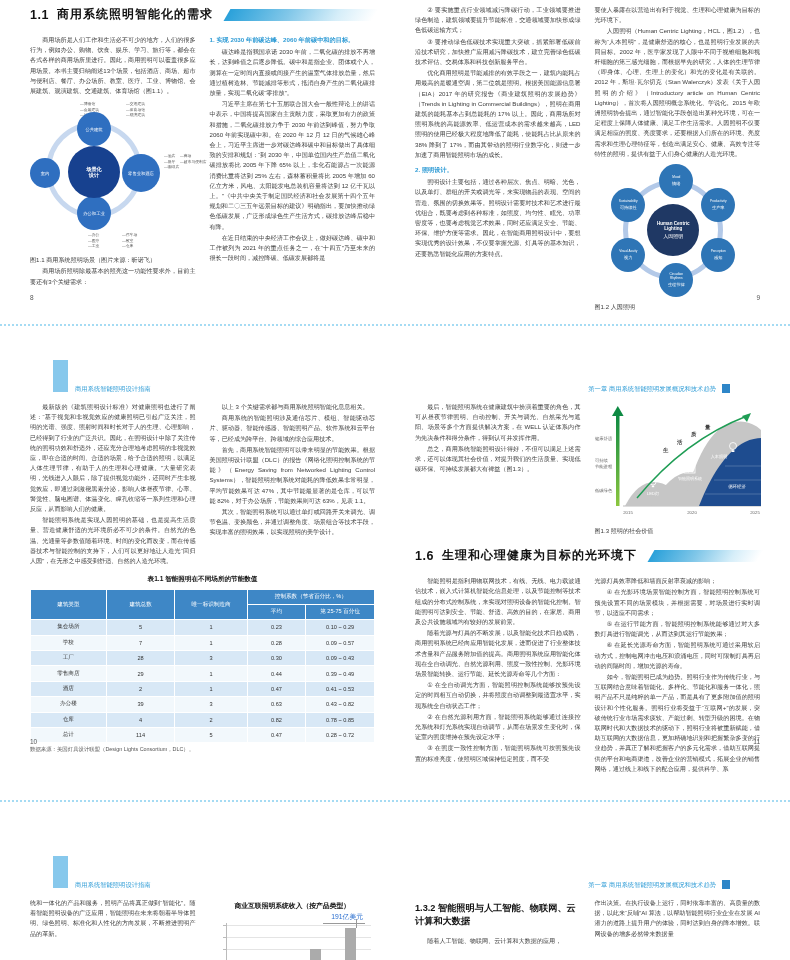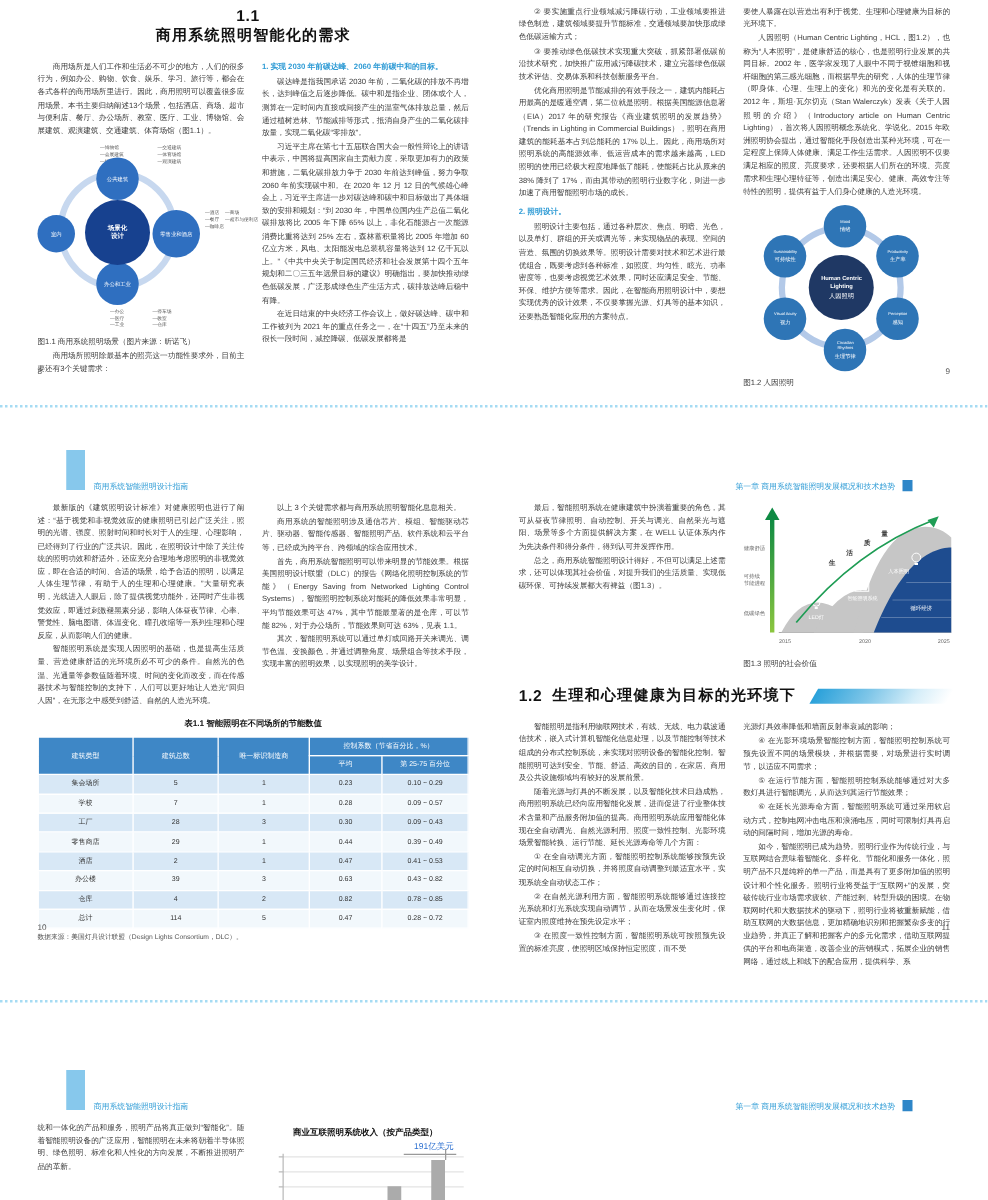--- a/index.html
+++ b/index.html
@@ -74,21 +74,21 @@
   .c-drop{position:absolute;width:1px;background:#999;}
   .c-tick{position:absolute;left:-4px;width:4px;height:1px;background:#bbb;}
 </style>
 </head>
 <body>
 
 <div class="spread" id="spread1">
   <div class="pages">
 
     <div class="page pl">
-      <div class="sec-row" style="margin-top:6px;flex-direction:column;">
+      <div class="sec-row" style="margin-top:6px;">
         <span class="sec-no">1.1</span>
         <span class="sec-txt">商用系统照明智能化的需求</span>
         <span class="grad-bar"></span>
       </div>
       <div class="cols">
         <div class="col">
           <p>商用场所是人们工作和生活必不可少的地方，人们的很多行为，例如办公、购物、饮食、娱乐、学习、旅行等，都会在各式各样的商用场所里进行。因此，商用照明可以覆盖很多应用场景。本书主要归纳阐述13个场景，包括酒店、商场、超市与便利店、餐厅、办公场所、教室、医疗、工业、博物馆、会展建筑、观演建筑、交通建筑、体育场馆（图1.1）。</p>
           <div class="fig1">
             <div class="lg" style="position:absolute;left:50px;top:0;">
                 <div>—博物馆</div>
@@ -362,21 +362,21 @@
             <text x="96" y="34" font-size="5.4" fill="#444" font-weight="bold">质</text>
             <text x="110" y="27" font-size="5.4" fill="#444" font-weight="bold">量</text>
             <text x="33" y="112" font-size="4.3" fill="#666" text-anchor="middle">2015</text>
             <text x="97" y="112" font-size="4.3" fill="#666" text-anchor="middle">2020</text>
             <text x="160" y="112" font-size="4.3" fill="#666" text-anchor="middle">2025</text>
           </svg>
           <p class="figcap">图1.3 照明的社会价值</p>
         </div>
       </div>
       <div class="sec-row" style="margin-top:10px;">
-        <span class="sec-no">1.2</span>
+        <span class="sec-no">1.6</span>
         <span class="sec-txt">生理和心理健康为目标的光环境下</span>
         <span class="grad-bar"></span>
       </div>
       <div class="cols">
         <div class="col">
           <div>
               <p>智能照明是指利用物联网技术，有线、无线、电力载波通信技术，嵌入式计算机智能化信息处理，以及节能控制等技术组成的分布式控制系统，来实现对照明设备的智能化控制。智能照明可达到安全、节能、舒适、高效的目的，在家居、商用及公共设施领域均有较好的发展前景。</p>
               <p>随着光源与灯具的不断发展，以及智能化技术日趋成熟，商用照明系统已经向应用智能化发展，进而促进了行业整体技术含量和产品服务附加值的提高。商用照明系统应用智能化体现在全自动调光、自然光源利用、照度一致性控制、光影环境场景智能转换、运行节能、延长光源寿命等几个方面：</p>
               <p>① 在全自动调光方面，智能照明控制系统能够按预先设定的时间相互自动切换，并将照度自动调整到最适宜水平，实现系统全自动状态工作；</p>
               <p>② 在自然光源利用方面，智能照明系统能够通过连接控光系统和灯光系统实现自动调节，从而在场景发生变化时，保证室内照度维持在预先设定水平；</p>
@@ -431,15 +431,24 @@
           </div>
         </div>
       </div>
     </div>
 
     <div class="page pr">
       <div class="hdr">
         <div class="rt">第一章 商用系统智能照明发展概况和技术趋势</div>
         <div class="sq"></div>
       </div>
+      <div class="cols">
+        <div class="col">
+          <div class="subsec-title">1.3.2 智能照明与人工智能、物联网、云计算和大数据</div>
+          <p>随着人工智能、物联网、云计算和大数据的应用，</p>
+        </div>
+        <div class="col">
+          <p class="noind">作出决策。在执行设备上运行，同时依靠丰富的、高质量的数据，以此来“反哺”AI 算法，以帮助智能照明行业企业在发展 AI 潜力的道路上提升用户的体验，同时达到自身的降本增效。联网设备的增多必然带来数据量</p>
+        </div>
+      </div>
     </div>
   </div>
 </div>
 
 </body></html>

